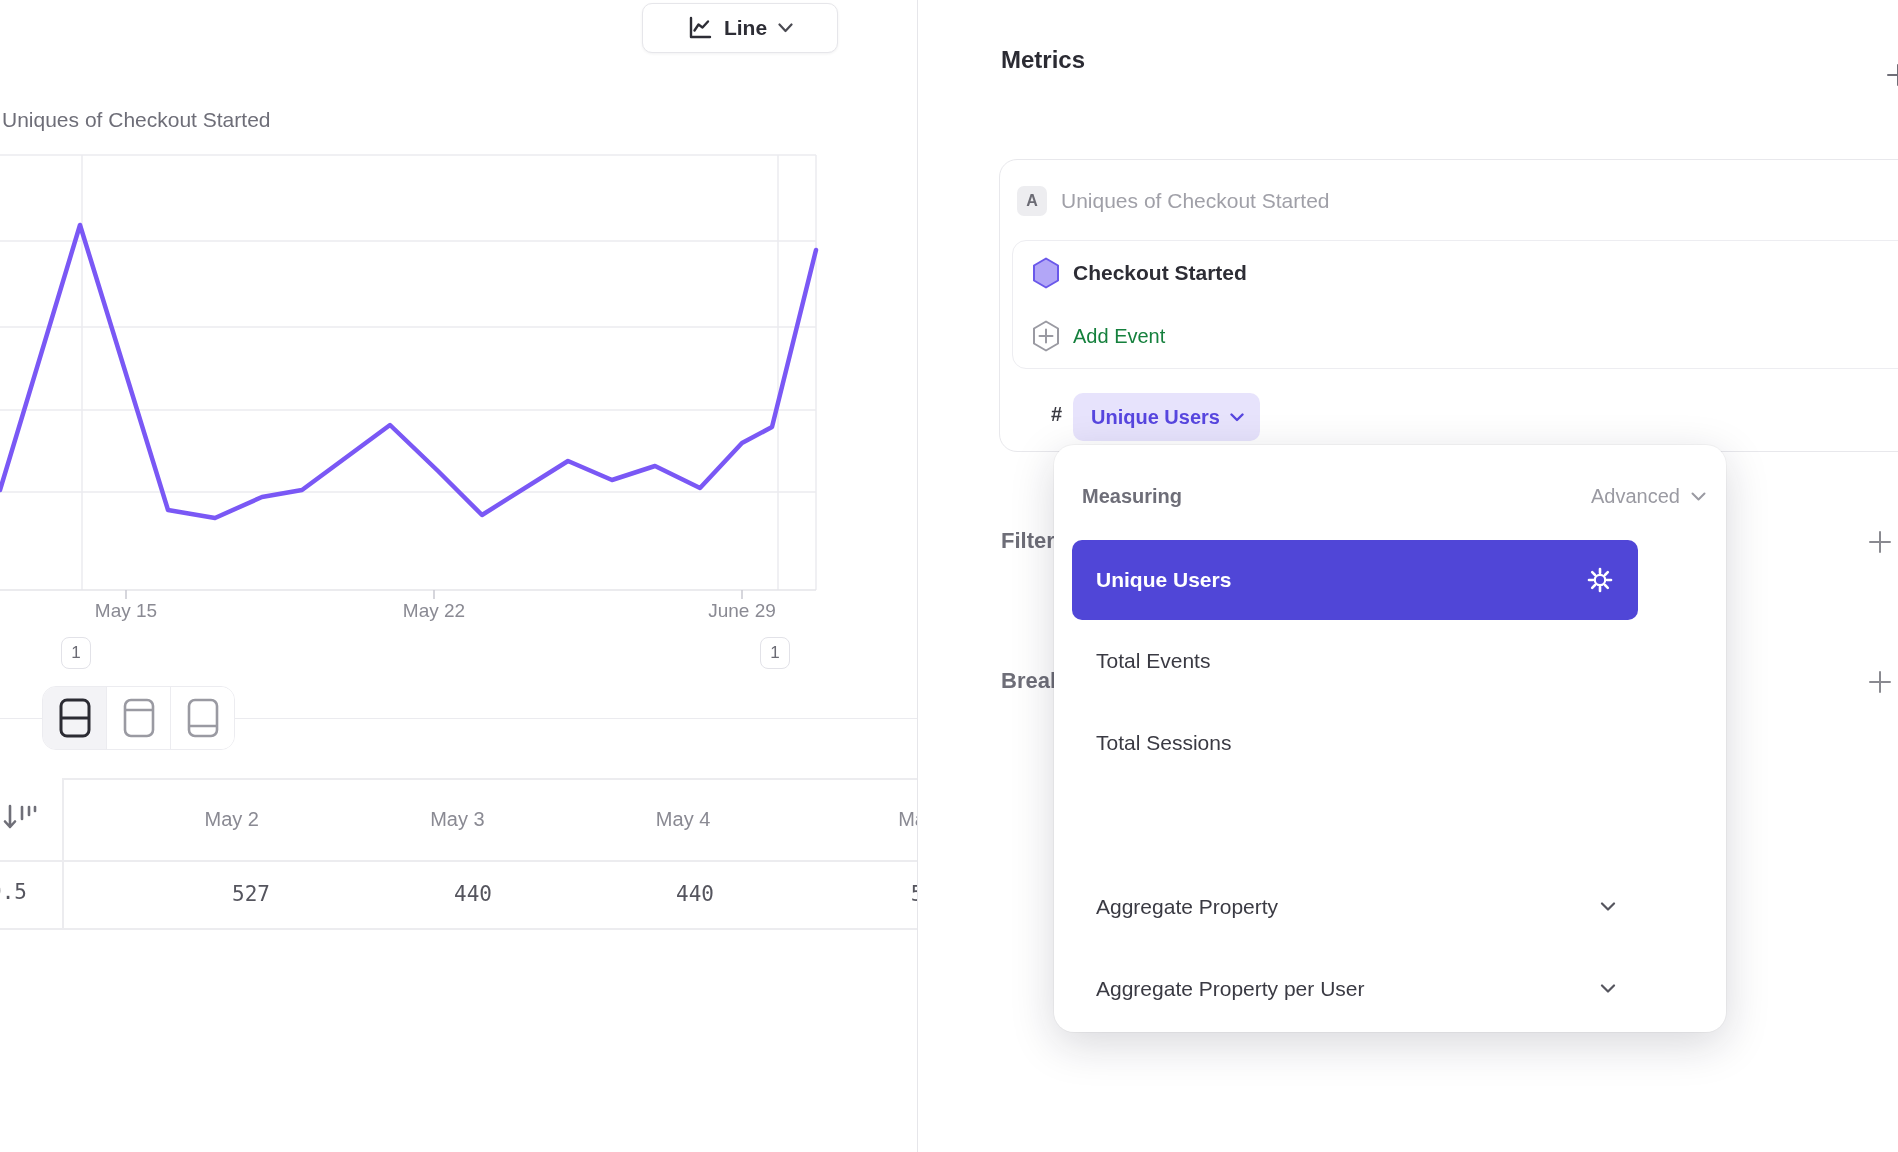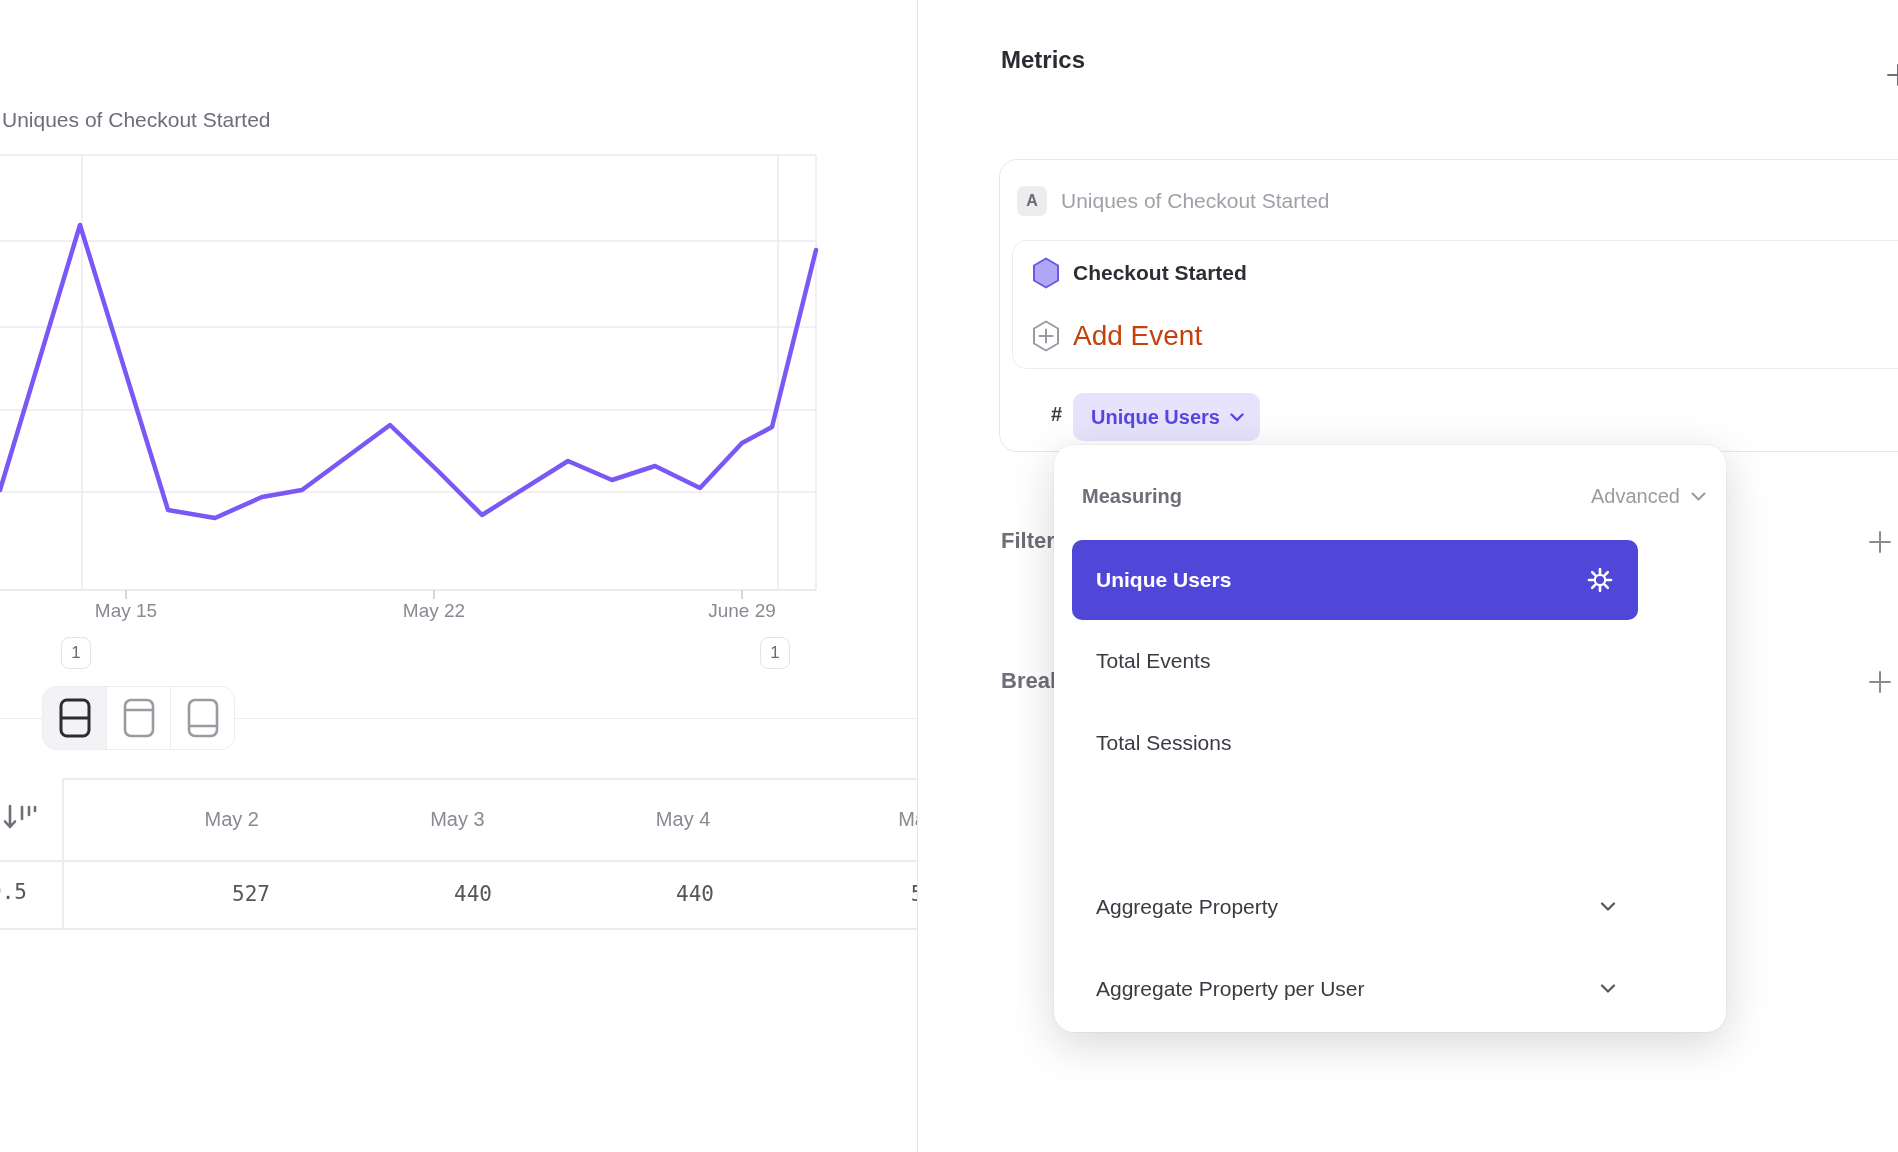--- a/index.html
+++ b/index.html
@@ -70,21 +70,21 @@
     font-size:16px; font-weight:700; color:#6b6b74;
   }
   #metric-name { position:absolute; left:61px; top:29px; font-size:21px; font-weight:500; color:#a0a0a8; cursor:text; }
   #event-card {
     position:absolute; left:12px; top:80px; width:927px; height:129px;
     border:1.5px solid #ededf1; border-radius:14px; background:#fff;
     display:flex; flex-direction:column;
   }
   .event-row { flex:1; display:flex; align-items:center; padding:0 19px; gap:13px; cursor:pointer; }
   #event-name { font-size:21px; font-weight:600; color:#2d2d35; }
-  #add-event-label { font-size:28px; font-weight:500; color:#c2410c; }
+  #add-event-label { font-size:20px; font-weight:500; color:#15803d; }
   #agg-prefix { position:absolute; left:51px; top:243px; font-size:20px; font-weight:600; color:#3a3a42; }
   #agg-chip {
     position:absolute; left:73px; top:233px; height:48px; padding:0 16px 0 18px;
     background:#e7e3fc; border-radius:10px; display:flex; align-items:center; gap:10px; cursor:pointer;
   }
   #agg-chip .lbl { font-size:20px; font-weight:600; color:#5746df; }
 
   .section-label { position:absolute; left:36px; font-size:22px; font-weight:600; color:#6e6e78; z-index:1; }
 
   
@@ -108,20 +108,30 @@
     font-size:21px; font-weight:500; color:#3a3a43;
   }
 </style>
 </head>
 <body>
 
 <div id="root">
 
   <div id="left-panel">
 
+    <div id="chart-type-btn">
+      <svg width="26" height="26" viewBox="0 0 26 26">
+        <path d="M4 3 V22 H23" fill="none" stroke="#2d2d35" stroke-width="2.4" stroke-linecap="round" stroke-linejoin="round"></path>
+        <polyline points="7.5,15.5 11.5,9.5 15.5,12.5 21,6.5" fill="none" stroke="#2d2d35" stroke-width="2.4" stroke-linecap="round" stroke-linejoin="round"></polyline>
+      </svg>
+      <span class="lbl">Line</span>
+      <svg width="15" height="10" viewBox="0 0 15 10">
+        <polyline points="1.5,1.5 7.5,8 13.5,1.5" fill="none" stroke="#4a4a52" stroke-width="2.2" stroke-linecap="round" stroke-linejoin="round"></polyline>
+      </svg>
+    </div>
 
     <div id="chart-title">Uniques of Checkout Started</div>
 
     <svg id="chart-svg" width="917" height="470" viewBox="0 0 917 470">
         <line x1="0" y1="5" x2="816" y2="5" stroke="#ebebef" stroke-width="1.5"></line>
         <line x1="0" y1="91" x2="816" y2="91" stroke="#ebebef" stroke-width="1.5"></line>
         <line x1="0" y1="177" x2="816" y2="177" stroke="#ebebef" stroke-width="1.5"></line>
         <line x1="0" y1="260" x2="816" y2="260" stroke="#ebebef" stroke-width="1.5"></line>
         <line x1="0" y1="342" x2="816" y2="342" stroke="#ebebef" stroke-width="1.5"></line>
         <line x1="82" y1="5" x2="82" y2="440" stroke="#ebebef" stroke-width="1.5"></line>

